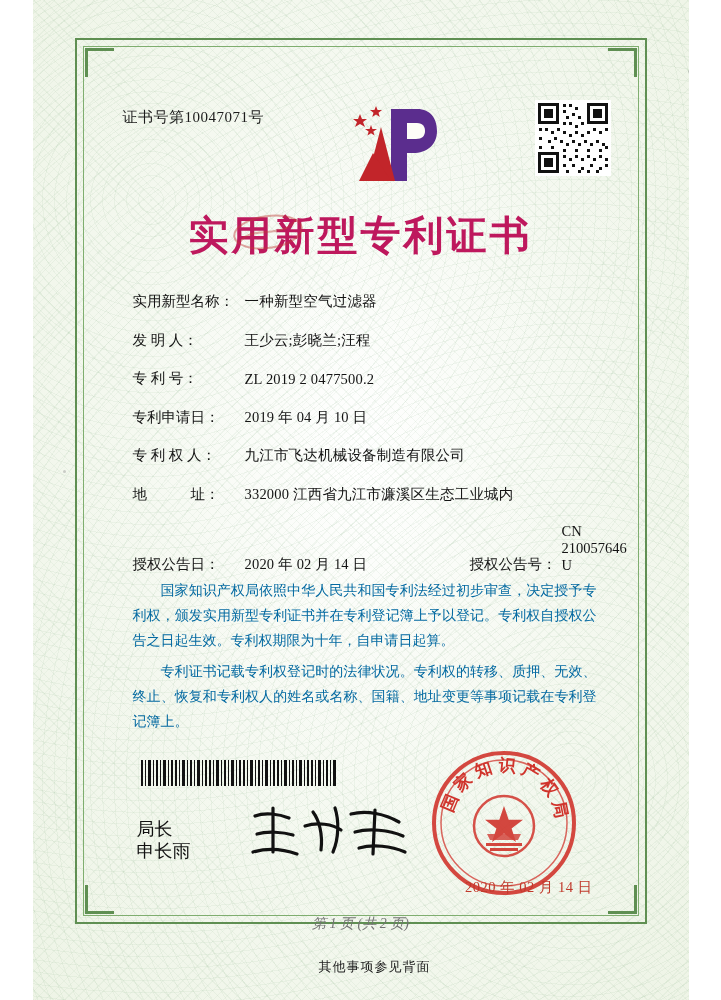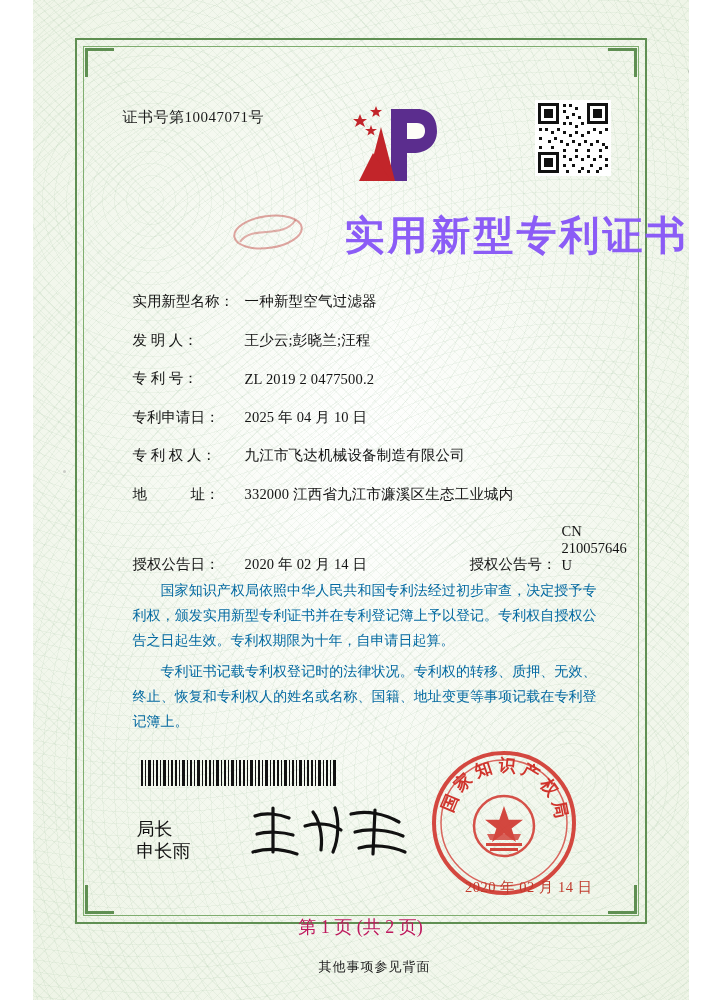--- a/index.html
+++ b/index.html
@@ -76,25 +76,25 @@
     position: absolute;
     right: 78px; top: 100px;
     width: 76px; height: 76px;
     background: #ffffff;
   }
   .qr svg { display: block; }
 
   .title {
     position: absolute;
     left: 0; right: 0; top: 208px;
-    text-align: right;
+    text-align: center;
     font-size: 40px;
     font-weight: bold;
     letter-spacing: 3px;
-    color: #8b5cf6;
+    color: #be185d;
     font-family: "DejaVu Sans", "Liberation Sans", sans-serif;
   }
   .title-stamp {
     position: absolute;
     left: 196px; top: 212px;
     width: 78px; height: 40px;
     color: rgba(190, 60, 55, 0.55);
     font-size: 26px;
     font-family: "DejaVu Sans", sans-serif;
     transform: rotate(-8deg);
@@ -173,22 +173,23 @@
   .handwriting {
     position: absolute;
     left: 210px; top: 800px;
     width: 175px; height: 64px;
   }
 
   .page-num {
     position: absolute;
     left: 0; right: 0; top: 915px;
     text-align: center;
-    font-size: 18px;
-    color: #be185d;
+    font-size: 14px;
+    color: #737373;
+    font-style: italic;
   }
   .footer-note {
     position: absolute;
     left: 0; right: 0; top: 958px;
     text-align: center;
     font-size: 13px;
     color: #1d1d1d;
     letter-spacing: 1px;
     margin-left: 28px;
   }
@@ -325,21 +326,21 @@
     <div class="field-row">
       <div class="field-label">发 明 人：</div>
       <div class="field-value">王少云;彭晓兰;汪程</div>
     </div>
     <div class="field-row">
       <div class="field-label">专 利 号：</div>
       <div class="field-value">ZL 2019 2 0477500.2</div>
     </div>
     <div class="field-row">
       <div class="field-label">专利申请日：</div>
-      <div class="field-value">2025 年 04 月 10 日</div>
+      <div class="field-value">2019 年 04 月 10 日</div>
     </div>
     <div class="field-row">
       <div class="field-label">专 利 权 人：</div>
       <div class="field-value">九江市飞达机械设备制造有限公司</div>
     </div>
     <div class="field-row">
       <div class="field-label">地　　　址：</div>
       <div class="field-value">332000 江西省九江市濂溪区生态工业城内</div>
     </div>
     <div class="field-row two-col">

